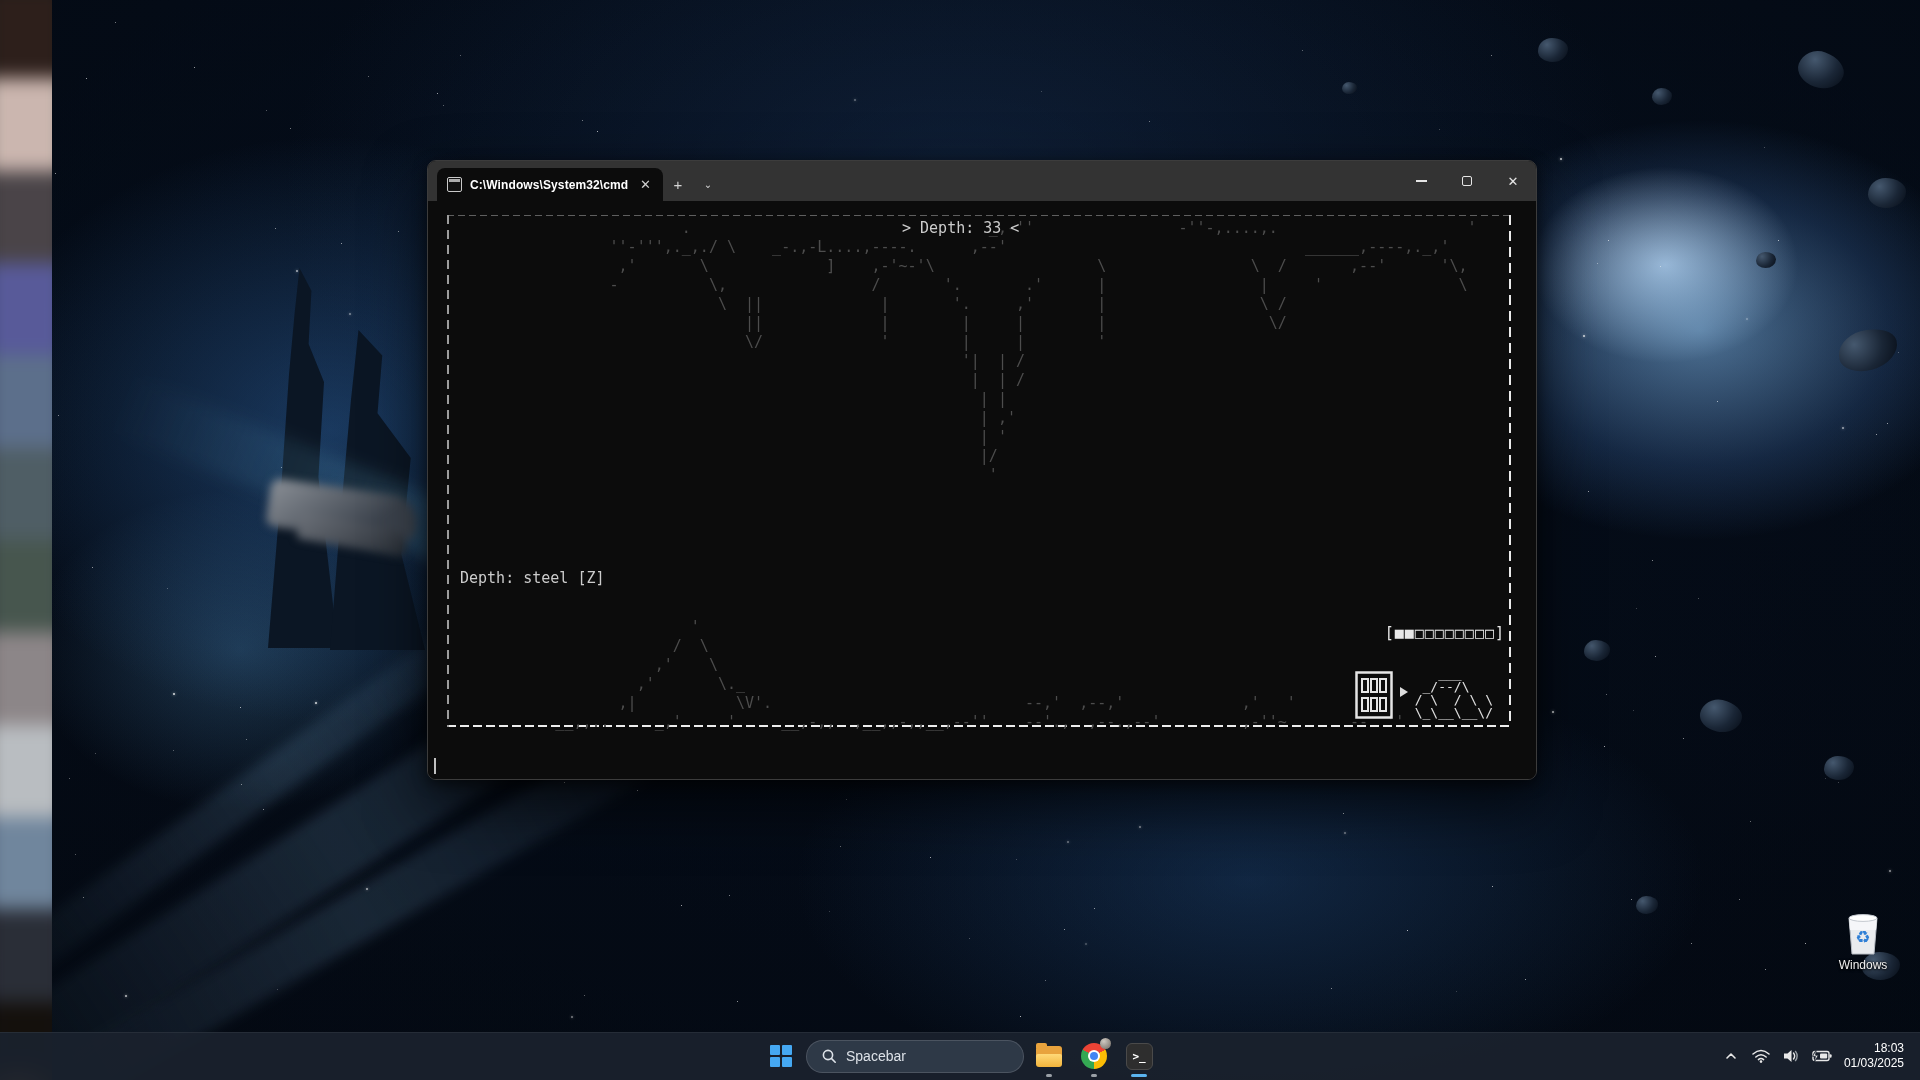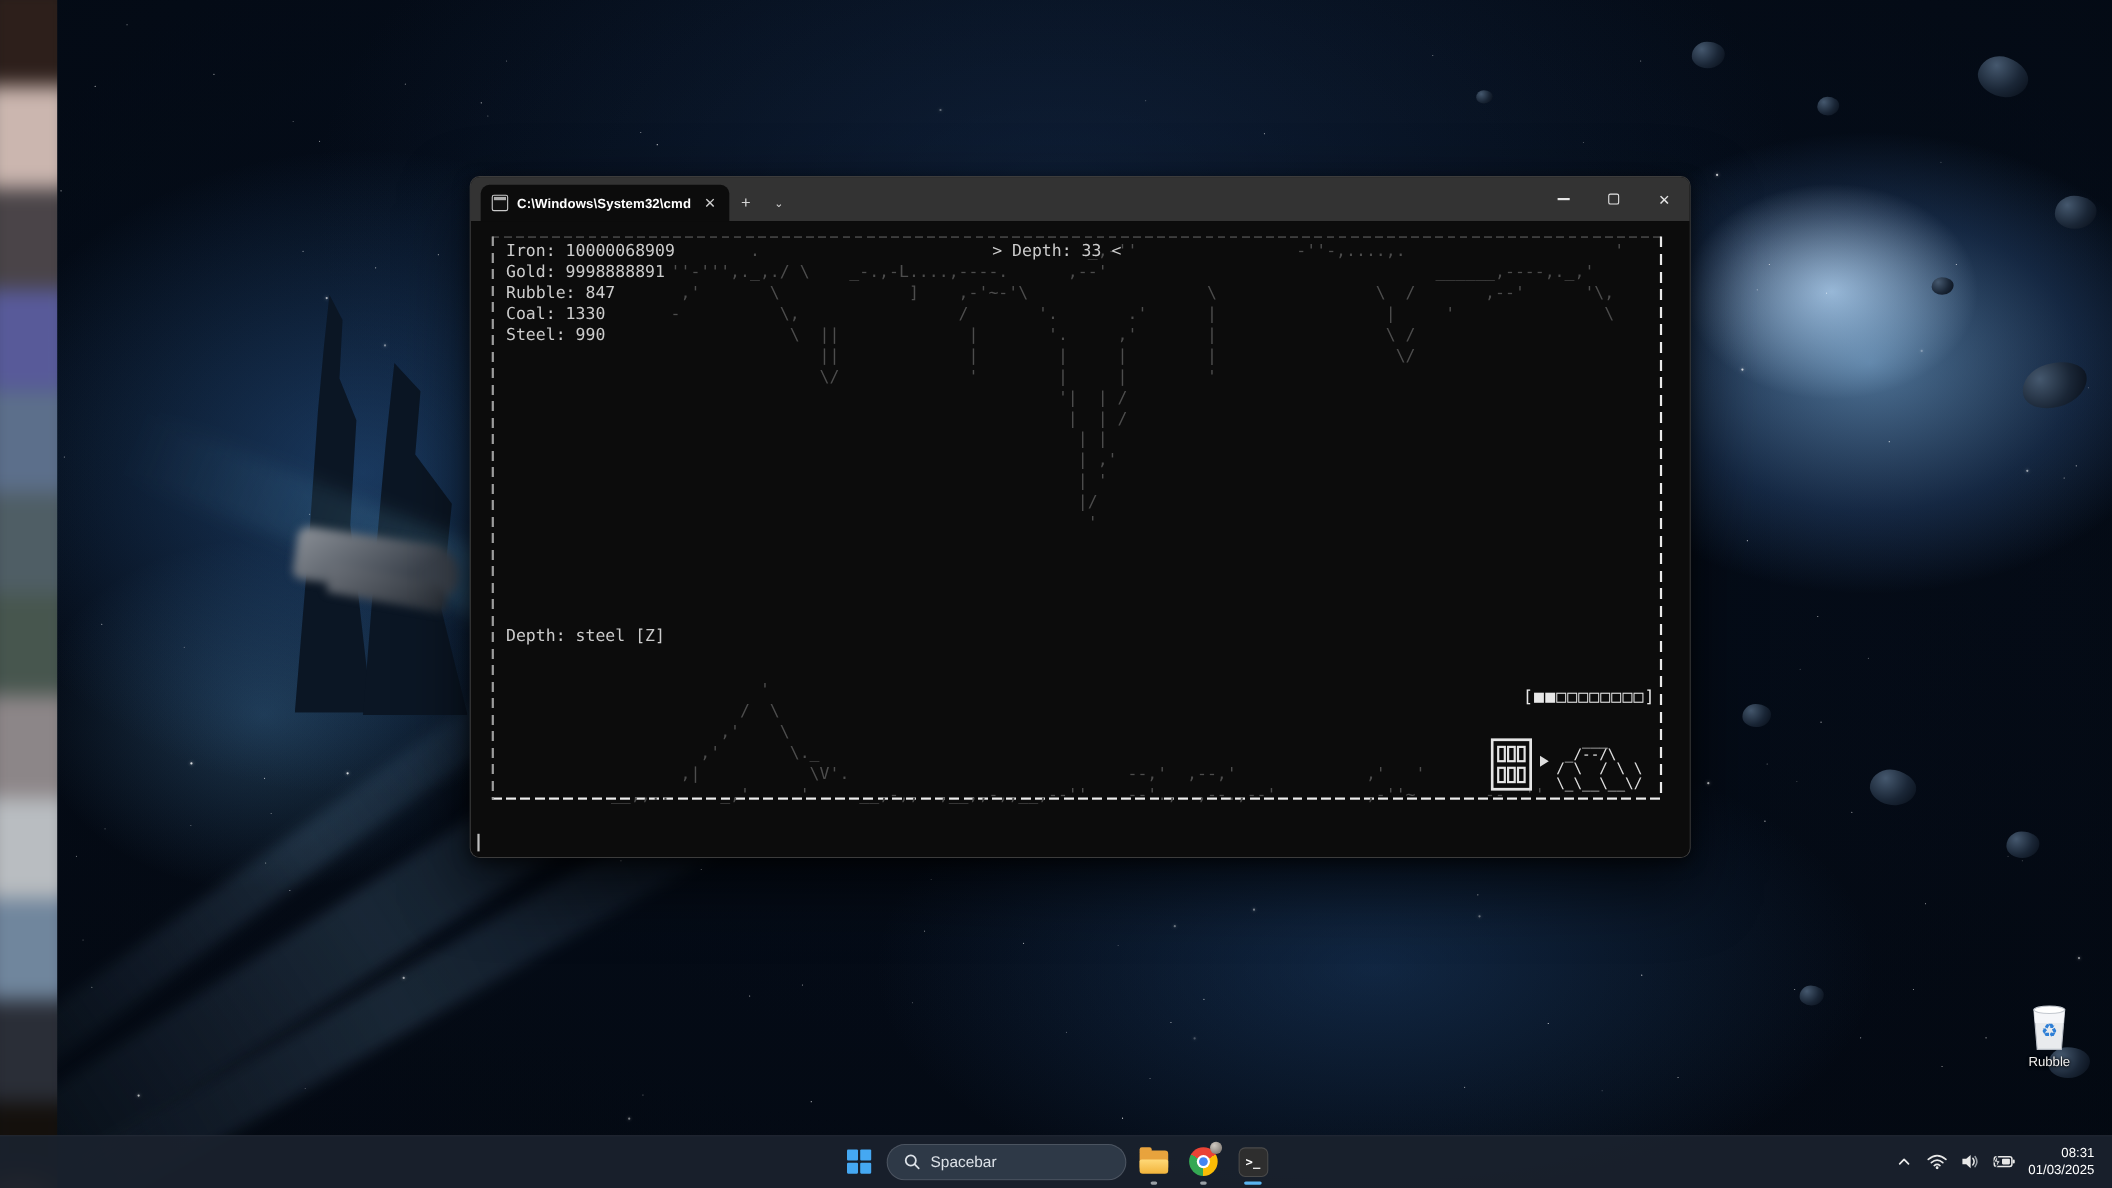--- a/index.html
+++ b/index.html
@@ -377,27 +377,20 @@
 
 
 
                            '
                          /  \
                        ,'    \
                      ,'       \._
                    ,|           \V'.                            --,'  ,--,'             ,'   '
             __,,..     _,'     '     __,-,,  ,__,,-,,__,--''    --'.,  ,--.,--'         ,-''~       --  ''</pre>
 
-      <div class="res">
-        <div>Iron: 10000068909</div>
-        <div>Gold: 9998888891</div>
-        <div>Rubble: 847</div>
-        <div>Coal: 1330</div>
-        <div>Steel: 990</div>
-      </div>
 
       <div class="depth">&gt; Depth: 33 &lt;</div>
       <div class="drill">Depth: steel [Z]</div>
       <div class="progress">[■■□□□□□□□□]</div>
 
       <div class="base-group">
         <svg width="38" height="48" viewBox="0 0 38 48">
           <rect x="1.5" y="1.5" width="35" height="45" fill="none" stroke="#e5e5e5" stroke-width="2.5"></rect>
           <rect x="7" y="8" width="6" height="13" fill="none" stroke="#e5e5e5" stroke-width="2"></rect>
           <rect x="16" y="8" width="6" height="13" fill="none" stroke="#e5e5e5" stroke-width="2"></rect>
@@ -418,21 +411,21 @@
   </div>
 </div>
 
 <div class="bin">
   <svg width="40" height="44" viewBox="0 0 40 44" style="display:block;margin:0 auto;">
     <polygon points="6,6 34,6 31,42 9,42" fill="#e9ebee" stroke="#b9bec6" stroke-width="1"></polygon>
     <polygon points="6,6 34,6 33,18 7,18" fill="#f6f7f9" opacity="0.9"></polygon>
     <ellipse cx="20" cy="6" rx="14" ry="3.4" fill="#ffffff" stroke="#c3c8cf" stroke-width="1"></ellipse>
     <text x="20" y="31" text-anchor="middle" font-size="17" fill="#2f7fd6" font-family="DejaVu Sans, sans-serif">♻</text>
   </svg>
-  <div class="bin-label">Rubble</div>
+  <div class="bin-label">Windows</div>
 </div>
 
 <div class="taskbar">
   <div class="tb-center">
     <div class="tb-item">
       <span class="start-grid">
           <i></i>
           <i></i>
           <i></i>
           <i></i>
@@ -486,17 +479,17 @@
     </div>
     <div class="tray-ico">
       <svg width="22" height="14" viewBox="0 0 22 14">
         <rect x="3" y="2.5" width="16" height="9" rx="2" fill="none" stroke="#e8e8e8" stroke-width="1.4"></rect>
         <rect x="19.6" y="5.2" width="2" height="3.6" rx="1" fill="#e8e8e8"></rect>
         <rect x="10" y="4.4" width="7.2" height="5.2" rx="1" fill="#e8e8e8"></rect>
         <polygon points="6.2,0.8 2.6,7.4 5.4,7.4 4.4,13 8.4,6.2 5.6,6.2" fill="#e8e8e8" stroke="#1a222e" stroke-width="0.8"></polygon>
       </svg>
     </div>
     <div class="clock">
-      <div>08:31</div>
+      <div>18:03</div>
       <div>01/03/2025</div>
     </div>
   </div>
 </div>
 
 </body></html>

